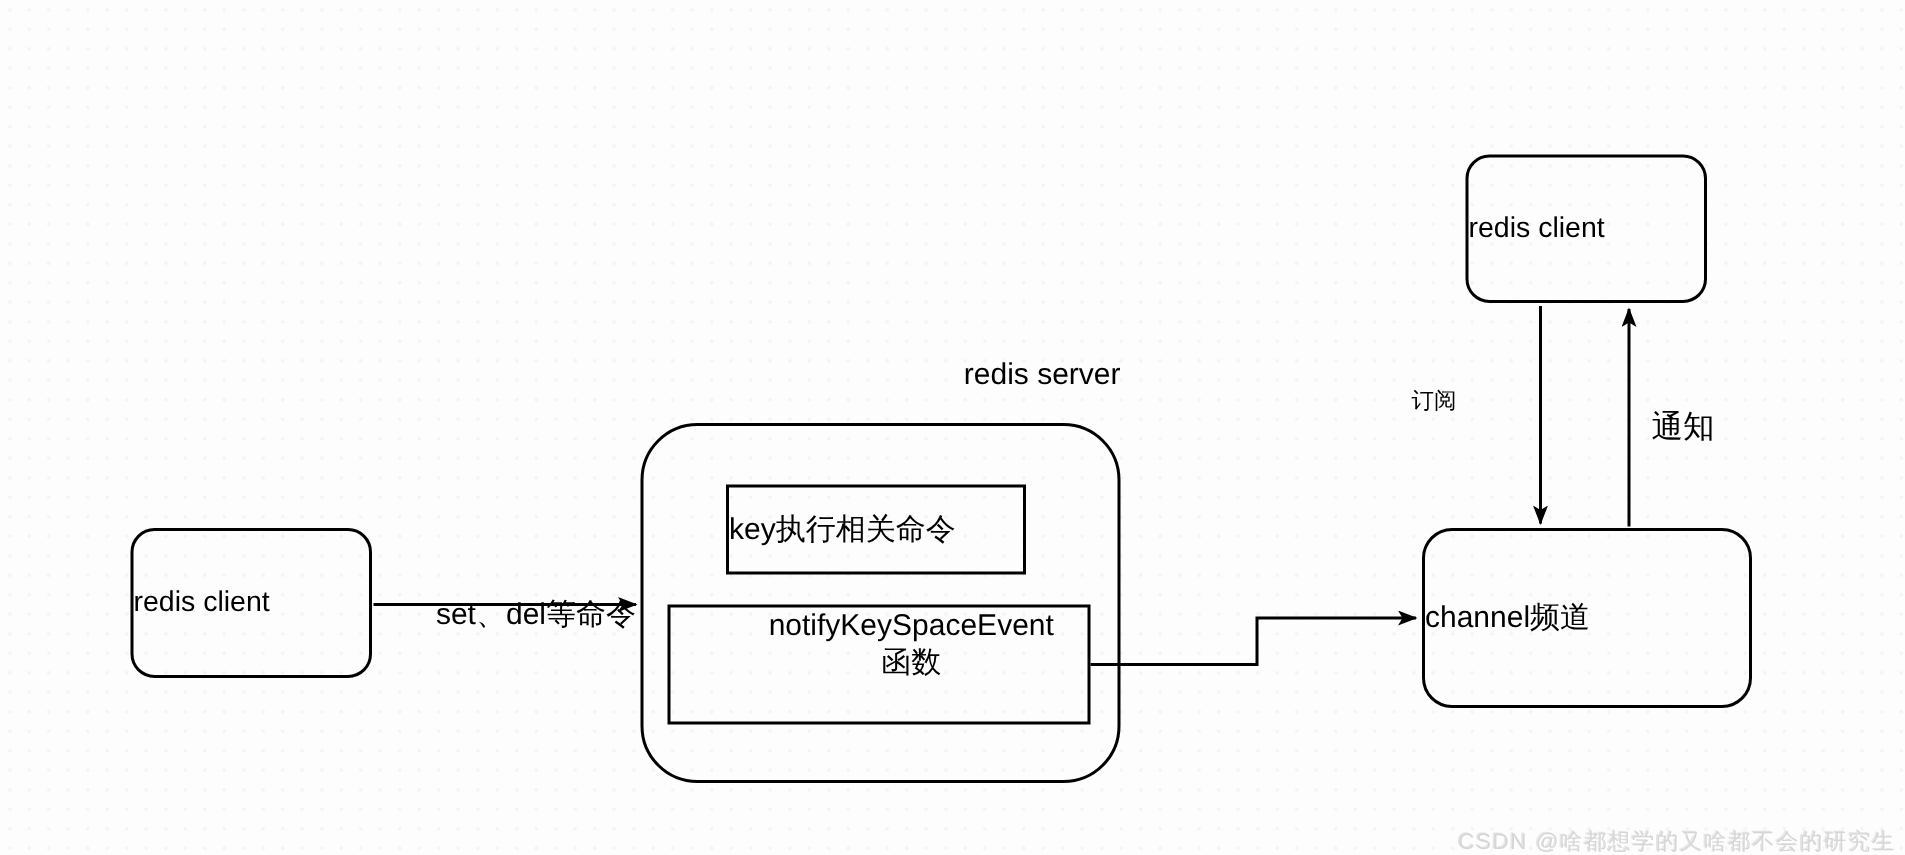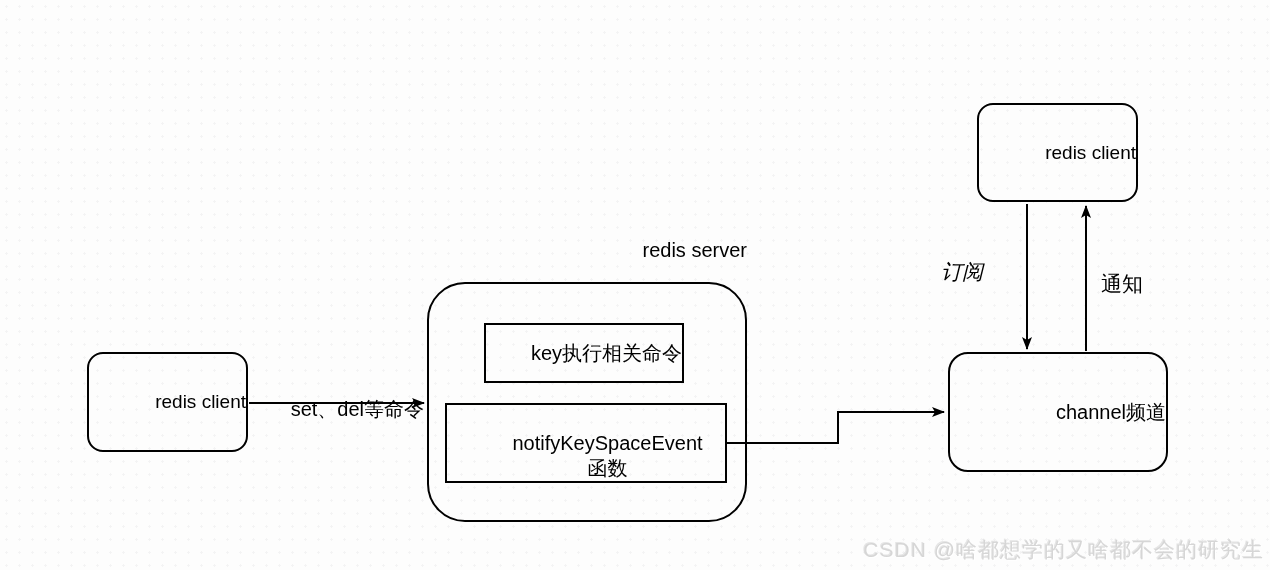--- a/index.html
+++ b/index.html
@@ -22,41 +22,41 @@
     left: 0;
     top: 0;
   }
   .node {
     position: absolute;
     box-sizing: border-box;
     border: 2px solid #000;
     background: transparent;
     display: flex;
     align-items: center;
-    justify-content: flex-end;
+    justify-content: flex-start;
     text-align: center;
     font-size: 20px;
     line-height: 1.25;
   }
   .rounded-lg { border-radius: 38px; }
   .rounded-md { border-radius: 20px; }
   .rounded-sm { border-radius: 16px; }
   .label {
     position: absolute;
     font-size: 20px;
     white-space: nowrap;
     color: #000;
   }
   .label.center { text-align: right; }
   .client-font { font-size: 19px; }
   .watermark {
     position: absolute;
     right: 6px;
-    top: 536px;
-    font-size: 21px;
+    top: 552px;
+    font-size: 15px;
     color: #d6d6d6;
     text-shadow: 1px 1px 0 rgba(255,255,255,0.95), -1px -1px 0 rgba(185,185,185,0.35);
     letter-spacing: 1px;
     white-space: nowrap;
   }
 </style>
 </head>
 <body>
 
 <div class="canvas">
@@ -97,19 +97,19 @@
   </div>
 
   <div class="node rounded-md" style="left:948px; top:352px; width:220px; height:120px;">
     <span>channel频道</span>
   </div>
 
   <div class="node rounded-sm client-font" style="left:977px; top:103px; width:161px; height:99px;">
     <span>redis client</span>
   </div>
 
-  <div class="label" style="left:941px; top:258px; font-size:21px;font-style:italic;">订阅</div>
+  <div class="label" style="left:941px; top:258px; font-size:15px;">订阅</div>
 
   <div class="label" style="left:1101px; top:258px; font-size:21px;margin-top:12px;">通知</div>
 
   <div class="watermark">CSDN @啥都想学的又啥都不会的研究生</div>
 
 </div>
 
 </body></html>

